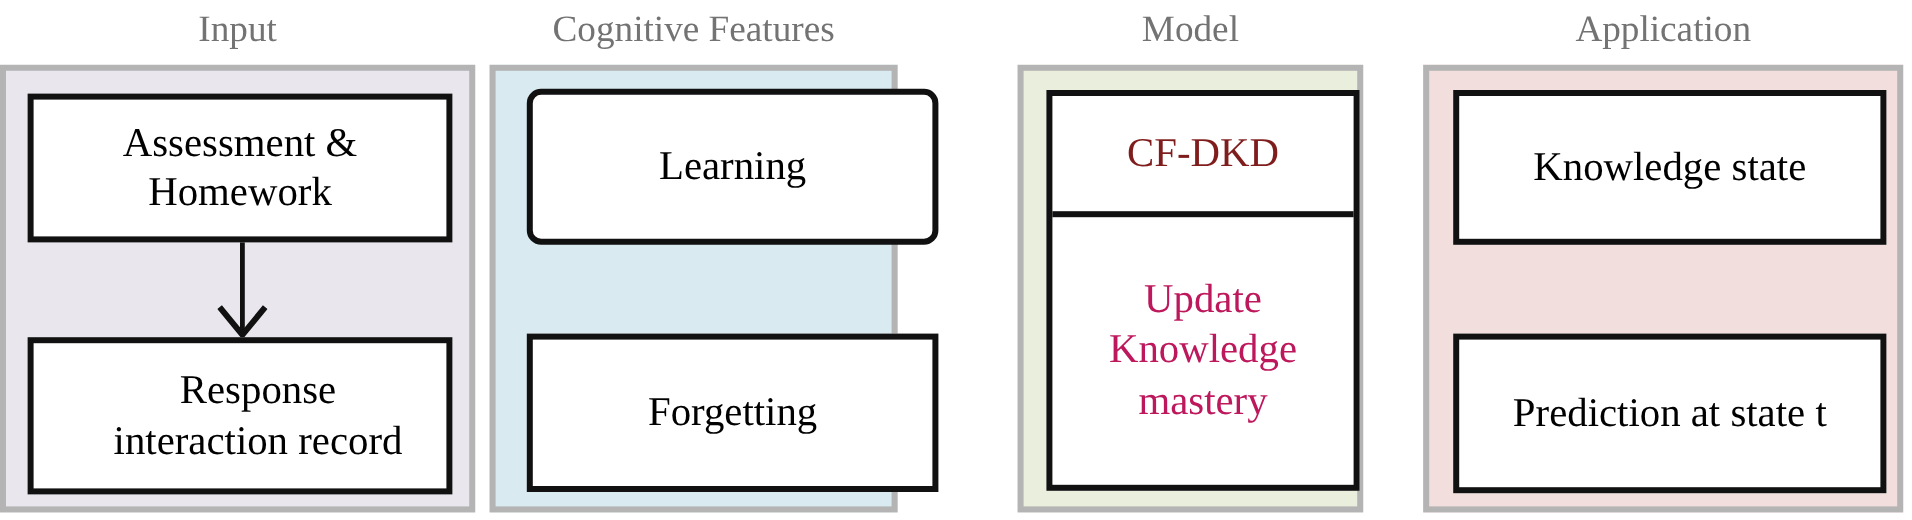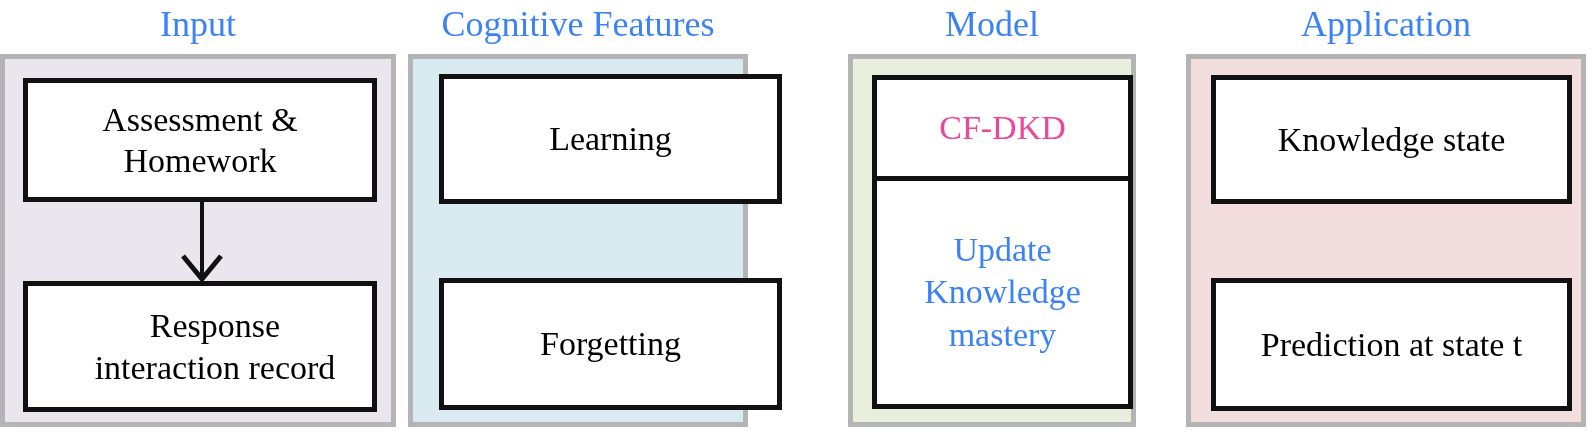--- a/index.html
+++ b/index.html
@@ -24,23 +24,23 @@
     position: absolute;
     top: 0;
     height: 433px;
   }
   .col-title {
     position: absolute;
     left: 0;
     top: 2px;
     width: 100%;
     text-align: center;
-    font-size: 36px;
+    font-size: 31px;
     line-height: 44px;
-    color: #3b82f6;
+    color: #737373;
     white-space: nowrap;
   }
   .panel {
     position: absolute;
     left: 0;
     top: 54px;
     width: 100%;
     height: 373px;
     box-sizing: border-box;
     border: 5px solid #b4b4b4;
@@ -89,21 +89,21 @@
     position: absolute;
     left: -14px;
     top: 52px;
     width: 42px;
     height: 28px;
   }
 
   
   #col-cog { left: 408px; width: 340px; }
   #panel-cog { background: #d9eaf1; }
-  #box-learning   { left: 26px; top: 15px; width: 343px; height: 130px; }
+  #box-learning   { left: 26px; top: 15px; width: 343px; height: 130px; border-radius: 12px; }
   #box-forgetting { left: 26px; top: 219px; width: 343px; height: 132px; }
 
   
   #col-model { left: 848px; width: 288px; }
   #panel-model { background: #e9eedd; }
   #box-model-outer {
     left: 19px; top: 16px; width: 261px; height: 334px;
     display: block;
     padding: 0;
   }
@@ -175,24 +175,24 @@
       </div>
     </div>
   </div>
 
   <div class="col" id="col-model">
     <div class="col-title">Model</div>
     <div class="panel" id="panel-model" style="background: rgb(233, 238, 221); border-color: rgb(180, 180, 180);">
       <div class="panel-inner">
 
         <div class="box" id="box-model-outer" style="color: rgb(0, 0, 0);">
-          <div id="seg-cfdkd" style="color: #ec4899;">
+          <div id="seg-cfdkd" style="color: #7f1d1d;">
             <span class="box-text">CF-DKD</span>
           </div>
-          <div id="seg-update" style="color: #3b82f6;">
+          <div id="seg-update" style="color: #be185d;">
             <span class="box-text">Update<br>Knowledge<br>mastery</span>
           </div>
         </div>
 
       </div>
     </div>
   </div>
 
   <div class="col" id="col-app">
     <div class="col-title">Application</div>

